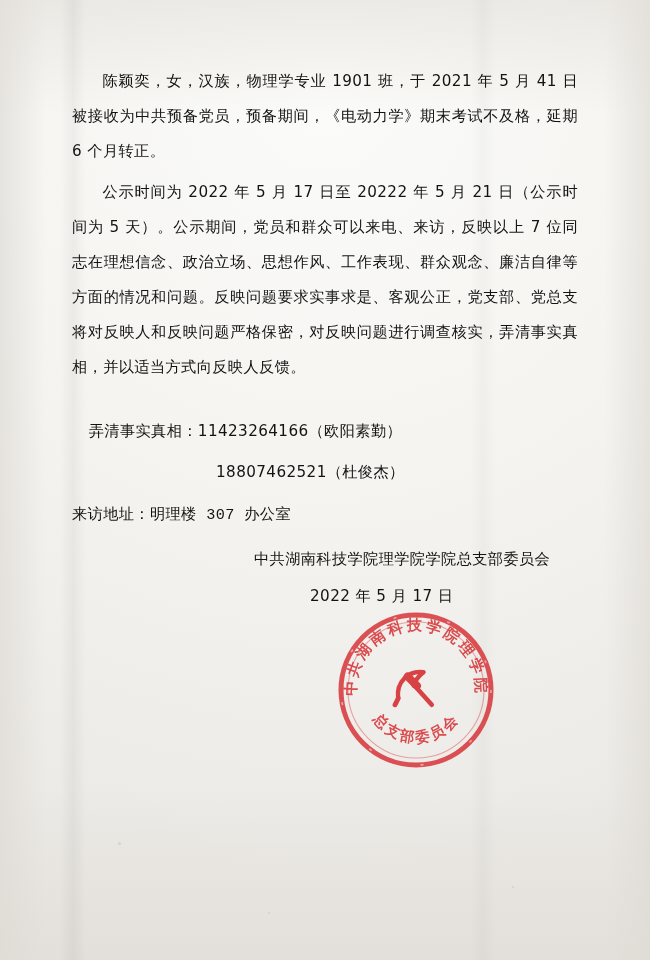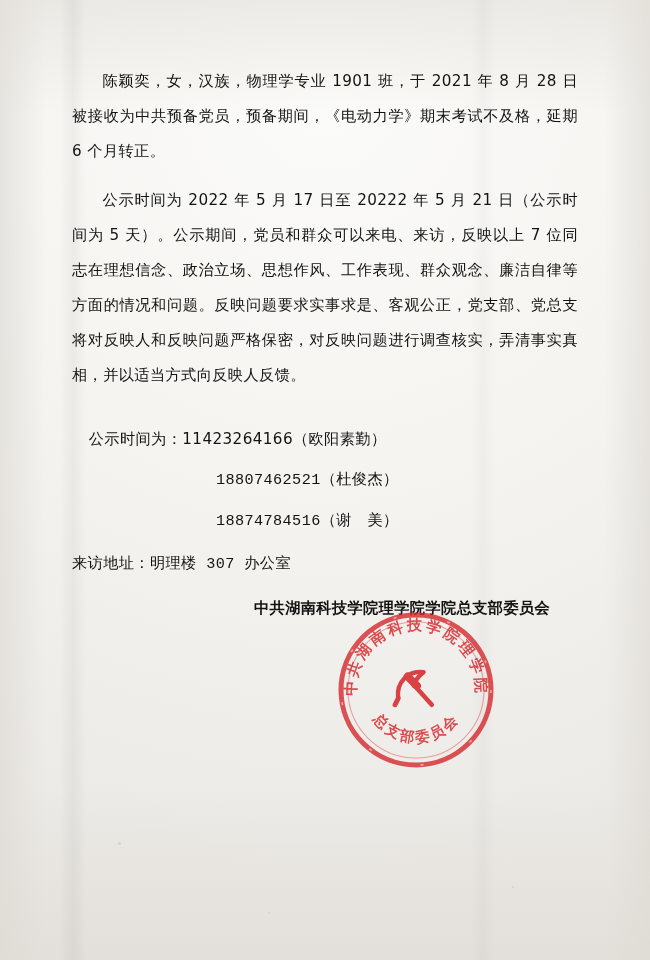--- a/index.html
+++ b/index.html
@@ -55,47 +55,45 @@
     font-size: 15.2px;
     line-height: 35px;
     letter-spacing: 0.4px;
     text-align: justify;
     text-justify: inter-ideograph;
   }
   .para {
     margin: 0 0 6px 0;
     text-indent: 2em;
   }
-  .para.gap-top { margin-top: 14px; }
+  .para.gap-top { margin-top: 6px; }
 
   
   .contacts {
     margin-top: 26px;
   }
   .contact-line {
     line-height: 41px;
     white-space: nowrap;
   }
   .contact-line.first {
     text-indent: 1.1em;
   }
   .contact-line.cont {
     padding-left: 144px;
-    font-family: Liberation Mono, monospace;
   }
   .addr-line {
     line-height: 41px;
     margin-top: 2px;
     font-family: Liberation Mono, monospace;
   }
   .sign-block {
     margin-top: 4px;
     padding-left: 182px;
     line-height: 38px;
-    font-weight: bold;
   }
   .sign-date {
     padding-left: 238px;
     line-height: 36px;
   }
 
   
   .seal {
     position: absolute;
     left: 334px;
@@ -123,35 +121,35 @@
   <div class="paper-shade"></div>
   <div class="crease c1"></div>
   <div class="crease c2"></div>
 
   <div class="speckle" style="left:118px;top:842px;width:3px;height:3px;"></div>
   <div class="speckle" style="left:512px;top:886px;width:2px;height:2px;"></div>
   <div class="speckle" style="left:268px;top:912px;width:2px;height:2px;"></div>
 
   <div class="doc">
 
-    <p class="para">陈颖奕，女，汉族，物理学专业 1901 班，于 2021 年 8 月 28 日被接收为中共预备党员，预备期间，《电动力学》期末考试不及格，延期 6 个月转正。</p>
+    <p class="para">陈颖奕，女，汉族，物理学专业 1901 班，于 2021 年 5 月 41 日被接收为中共预备党员，预备期间，《电动力学》期末考试不及格，延期 6 个月转正。</p>
 
     <p class="para gap-top">公示时间为 2022 年 5 月 17 日至 20222 年 5 月 21 日（公示时间为 5 天）。公示期间，党员和群众可以来电、来访，反映以上 7 位同志在理想信念、政治立场、思想作风、工作表现、群众观念、廉洁自律等方面的情况和问题。反映问题要求实事求是、客观公正，党支部、党总支将对反映人和反映问题严格保密，对反映问题进行调查核实，弄清事实真相，并以适当方式向反映人反馈。</p>
 
     <div class="contacts">
       <div class="contact-line first">
-        <span>公示时间为：</span><span>11423264166（欧阳素勤）</span>
+        <span>弄清事实真相：</span><span>11423264166（欧阳素勤）</span>
       </div>
       <div class="contact-line cont">18807462521（杜俊杰）</div>
-      <div class="contact-line cont">18874784516（谢　美）</div>
     </div>
 
     <div class="addr-line">来访地址：明理楼 307 办公室</div>
 
     <div class="sign-block">中共湖南科技学院理学院学院总支部委员会</div>
+    <div class="sign-date">2022 年 5 月 17 日</div>
 
   </div>
 
   <div class="seal">
     <svg width="164" height="164" viewBox="0 0 164 164" xmlns="http://www.w3.org/2000/svg">
       <defs>
         <path id="sealArcTop" d="M 82,82 m -60,0 a 60,60 0 1,1 120,0" fill="none"></path>
         <path id="sealArcTopPath" d="M 22,82 A 60,60 0 0 1 142,82" fill="none"></path>
         <path id="sealArcBottomPath" d="M 30,82 A 52,52 0 0 0 134,82" fill="none"></path>
       </defs>

